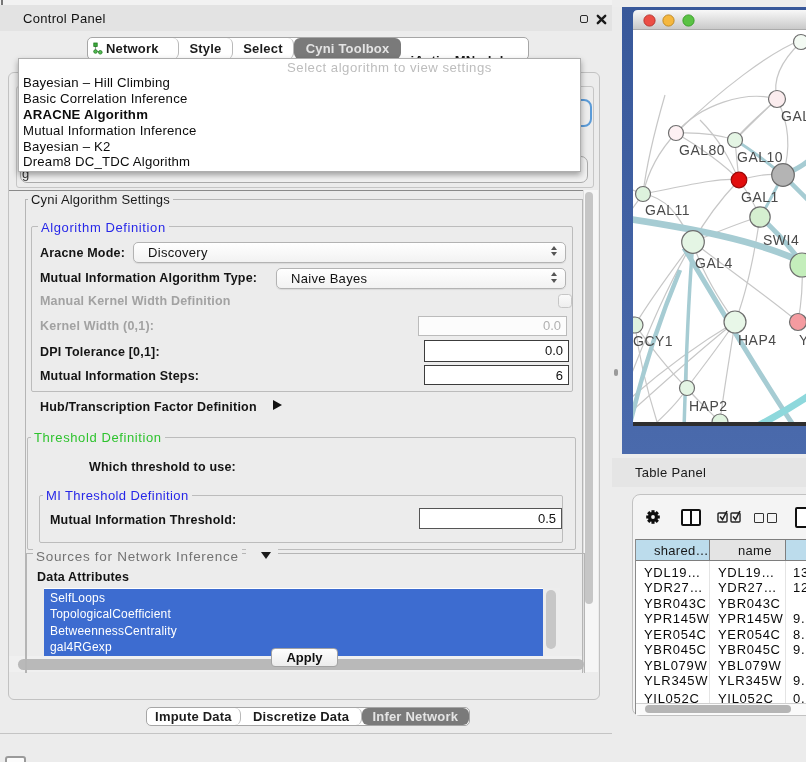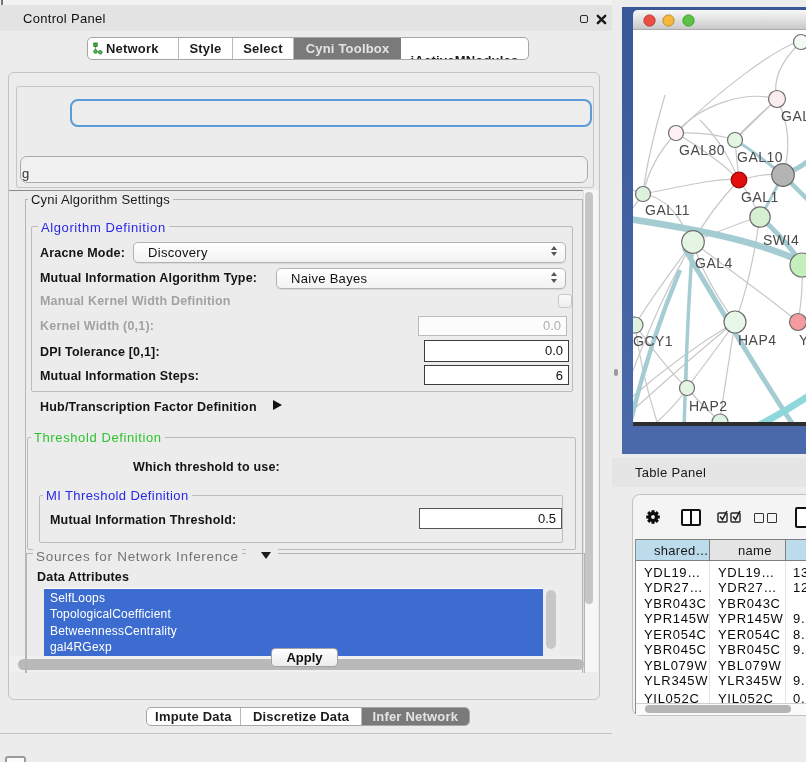--- a/index.html
+++ b/index.html
@@ -9,21 +9,21 @@
 .dis{color:#a2a2a2;}
 .gtitle{position:absolute;font-size:13px;white-space:nowrap;letter-spacing:.4px;background:#ececec;padding:0 3px;}
 .combo{position:absolute;background:linear-gradient(#ffffff,#f2f2f2);border:1px solid #b3b3b3;border-radius:5px;box-shadow:0 1px 1px rgba(0,0,0,.08);}
 .combo .ct{position:absolute;left:14px;top:2px;font-size:13px;color:#111;letter-spacing:.3px;white-space:nowrap;}
 .arrows{position:absolute;right:7px;top:3px;width:7px;display:block;}
 .arrows .up{display:block;width:0;height:0;border-left:3.5px solid transparent;border-right:3.5px solid transparent;border-bottom:4.5px solid #555;margin-bottom:2.5px;}
 .arrows .dn{display:block;width:0;height:0;border-left:3.5px solid transparent;border-right:3.5px solid transparent;border-top:4.5px solid #555;}
 .tfield{position:absolute;background:#fff;text-align:right;font-size:13px;color:#111;}
 .grp{position:absolute;border:1px solid #bcbcbc;border-radius:2px;}
 .seg{position:absolute;display:flex;background:#fff;border:1px solid #a6a6a6;border-radius:5px;overflow:hidden;}
-.seg>div{display:flex;align-items:center;justify-content:center;font-size:13px;font-weight:bold;color:#1c1c1c;border-right:1px solid #b9b9b9;letter-spacing:.2px;}
+.seg>div{display:flex;align-items:center;justify-content:center;font-size:13px;font-weight:bold;color:#1c1c1c;border-right:1px solid #b9b9b9;letter-spacing:.2px;border-radius:6px;}
 .seg>div:last-child{border-right:none;}
 .seg>div.sel{background:#7a7a7a;color:#e4e4e4;border-right:none;}
 .pop{position:absolute;left:18px;top:58px;width:561px;height:112px;background:#fff;border:1px solid #aeaeae;box-shadow:0 3px 6px rgba(0,0,0,.35);z-index:50;}
 .pop div{position:absolute;left:4px;font-size:13.2px;color:#0c0c0c;white-space:nowrap;letter-spacing:.2px;}
 .row3{position:absolute;font-size:13px;color:#0a0a0a;letter-spacing:.7px;white-space:nowrap;}
 </style></head>
 <body>
 <div id="page">
 
 <div class="abs" style="left:0;top:0;width:612px;height:5px;background:#f2f2f2;"></div>
@@ -93,21 +93,21 @@
 <div class="tfield" style="left:418px;top:316px;width:142px;height:17px;border:1px solid #bbb;background:#fcfcfc;color:#b0b0b0;padding:1px 5px 0 0;">0.0</div>
 <div class="lbl" style="left:40px;top:345px;">DPI Tolerance [0,1]:</div>
 <div class="tfield" style="left:424px;top:340px;width:138px;height:18px;border:1.5px solid #3c3c3c;padding:2px 5px 0 0;">0.0</div>
 <div class="lbl" style="left:40px;top:369px;">Mutual Information Steps:</div>
 <div class="tfield" style="left:424px;top:365px;width:138px;height:16px;border:1.5px solid #3c3c3c;padding:2px 5px 0 0;">6</div>
 <div class="lbl" style="left:40px;top:400px;">Hub/Transcription Factor Definition</div>
 <div class="abs" style="left:273px;top:400px;width:0;height:0;border-top:5.5px solid transparent;border-bottom:5.5px solid transparent;border-left:9px solid #111;"></div>
 
 <div class="grp" style="left:27px;top:437px;width:547px;height:111px;"></div>
 <div class="gtitle" style="left:31px;top:430px;color:#2ec32e;letter-spacing:.6px;">Threshold Definition</div>
-<div class="lbl" style="left:89px;top:460px;margin-left:44px;">Which threshold to use:</div>
+<div class="lbl" style="left:89px;top:460px;">Which threshold to use:</div>
 <div class="grp" style="left:39px;top:495px;width:522px;height:46px;"></div>
 <div class="gtitle" style="left:43px;top:488px;color:#2727e8;">MI Threshold Definition</div>
 <div class="lbl" style="left:50px;top:513px;">Mutual Information Threshold:</div>
 <div class="tfield" style="left:419px;top:508px;width:136px;height:17px;border:1.5px solid #555;padding:2px 5px 0 0;">0.5</div>
 
 <div class="abs" style="left:26px;top:553px;width:557px;height:119px;border:1px solid #b5b5b5;border-bottom:none;"></div>
 <div class="abs" style="left:246px;top:549px;width:32px;height:11px;background:#ececec;"></div>
 <div class="gtitle" style="left:33px;top:549px;color:#737373;letter-spacing:.7px;font-size:13.5px;">Sources for Network Inference</div>
 <div class="abs" style="left:261px;top:552px;width:0;height:0;border-left:5.5px solid transparent;border-right:5.5px solid transparent;border-top:7px solid #1a1a1a;"></div>
 <div class="lbl" style="left:37px;top:570px;font-size:12.5px;">Data Attributes</div>
@@ -118,20 +118,29 @@
 <div class="abs" style="left:546px;top:590px;width:10px;height:59px;background:#c7c7c7;border-radius:5px;"></div>
 
 <div class="abs" style="left:271px;top:648px;width:65px;height:16px;background:linear-gradient(#fefefe,#ececec);border:1px solid #a3a3a3;border-radius:4px;text-align:center;font-size:13px;font-weight:bold;color:#111;padding-top:1px;">Apply</div>
 <div class="seg" style="left:145.6px;top:707px;width:322px;height:17px;">
   <div style="width:94.1px;">Impute Data</div>
   <div style="width:120.4px;">Discretize Data</div>
   <div class="sel" style="width:107.2px;">Infer Network</div>
 </div>
 <div class="abs" style="left:5px;top:756px;width:17px;height:10px;border:2px solid #9a9a9a;border-radius:3px;background:#fcfcfc;"></div>
 
+<div class="pop">
+  <div style="left:268px;width:270px;top:1px;color:#bdbdbd;letter-spacing:.5px;">Select algorithm to view settings</div>
+  <div style="top:15.5px;">Bayesian – Hill Climbing</div>
+  <div style="top:31.5px;">Basic Correlation Inference</div>
+  <div style="top:47.5px;font-weight:bold;">ARACNE Algorithm</div>
+  <div style="top:63.5px;">Mutual Information Inference</div>
+  <div style="top:79.5px;">Bayesian – K2</div>
+  <div style="top:95px;">Dream8 DC_TDC Algorithm</div>
+</div>
 
 <div class="abs" style="left:612px;top:0;width:194px;height:7px;background:#ededed;"></div>
 <div class="abs" style="left:614px;top:369px;width:4px;height:7px;background:#9a9a9a;border-radius:2px;"></div>
 
 <svg class="abs" style="left:622px;top:7px;" width="184" height="447" viewBox="622 7 184 447">
   <defs>
     <linearGradient id="deskblue" x1="0" y1="0" x2="0" y2="1">
       <stop offset="0" stop-color="#38589a"></stop>
           <stop offset="1" stop-color="#4a6aac"></stop>
     </linearGradient>

